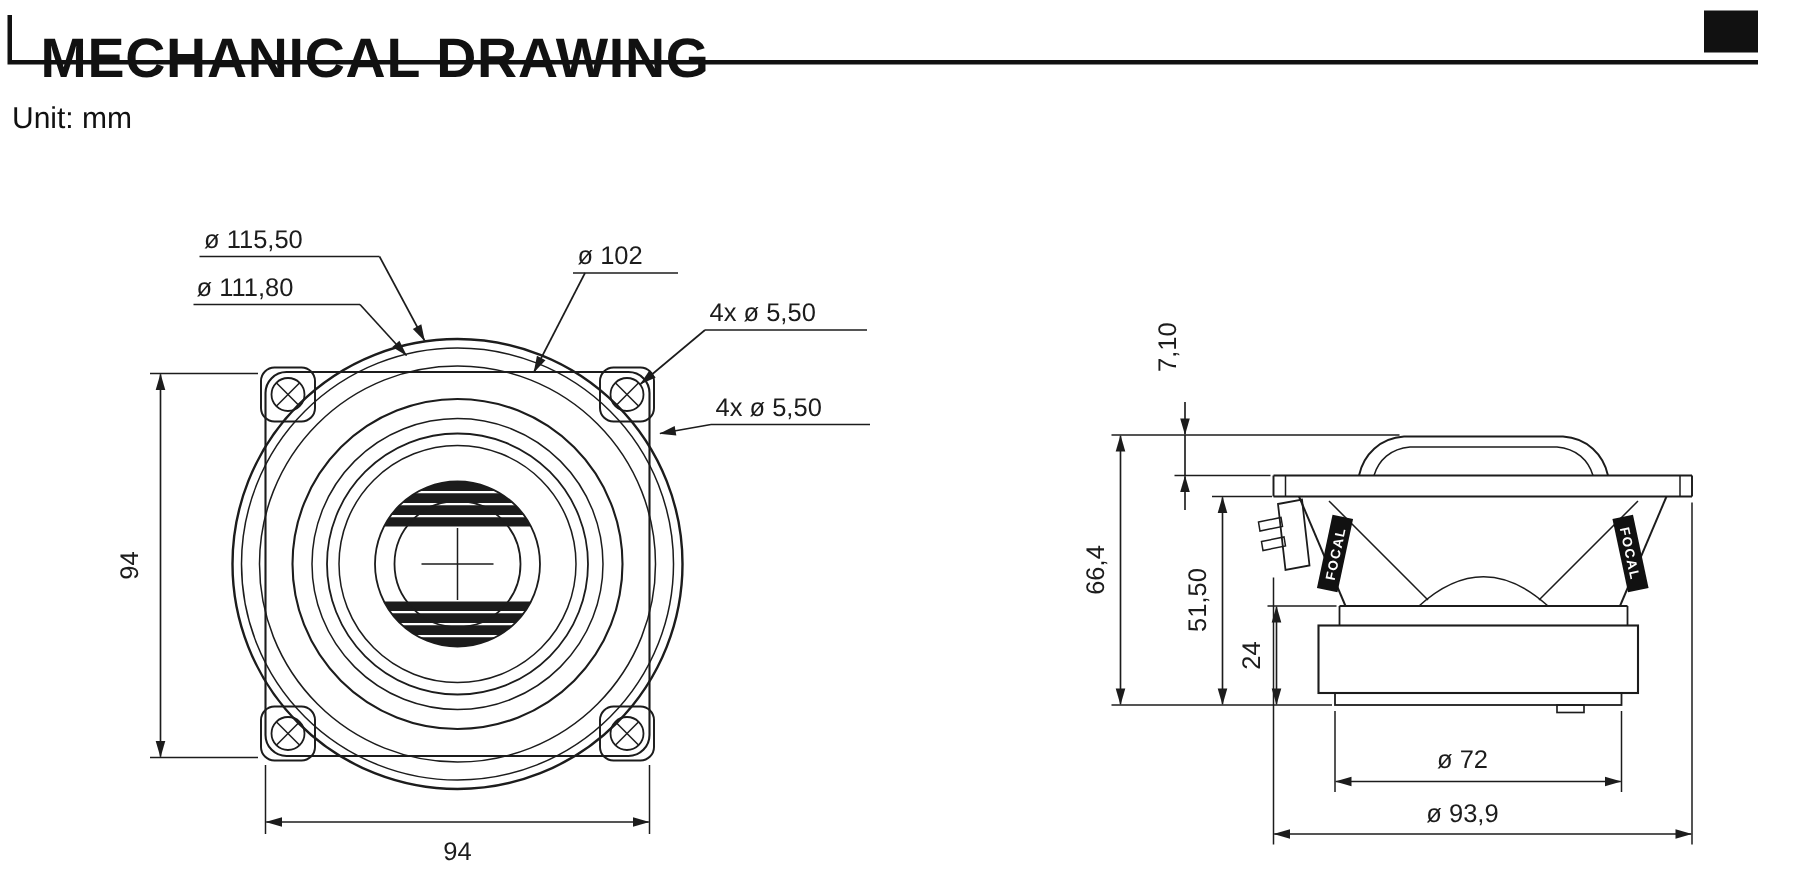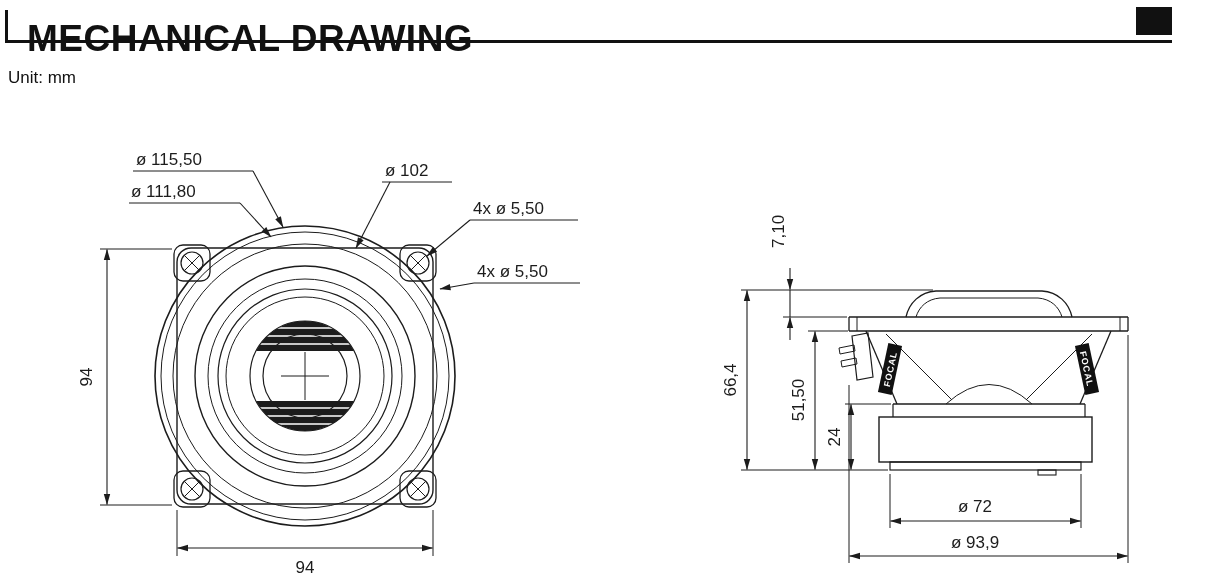--- a/index.html
+++ b/index.html
@@ -7,21 +7,21 @@
     width:1205px;height:582px;position:relative;background:#fff;
     font-family:"Liberation Sans", sans-serif;color:#1c1c1c;overflow:hidden;
   }
   .page-title{
     position:absolute;left:27px;top:2px;font-size:37px;font-weight:700;
     letter-spacing:.5px;color:#111;white-space:nowrap;margin-top:16px;
   }
   .title-tick{position:absolute;left:5px;top:10px;width:3px;height:30px;background:#111;}
   .title-rule{position:absolute;left:5px;top:40px;width:1167px;height:3px;background:#111;}
   .corner-box{position:absolute;left:1136px;top:7px;width:36px;height:28px;background:#111;}
-  .unit-label{position:absolute;left:8px;top:68px;font-size:17px;color:#111;text-align:right;}
+  .unit-label{position:absolute;left:8px;top:68px;font-size:20px;color:#111;text-align:right;}
   svg{position:absolute;left:0;top:0;}
   .obj{stroke:#1c1c1c;fill:none;}
   .thin{stroke:#1c1c1c;stroke-width:1;fill:none;}
   .dimline{stroke:#1c1c1c;stroke-width:1.1;fill:none;}
   .dimtext{font:17px "Liberation Sans", sans-serif;fill:#1c1c1c;}
   .brandtext{font:bold 9px "Liberation Sans", sans-serif;fill:#fff;letter-spacing:1px;}
 </style>
 </head>
 <body>
 

